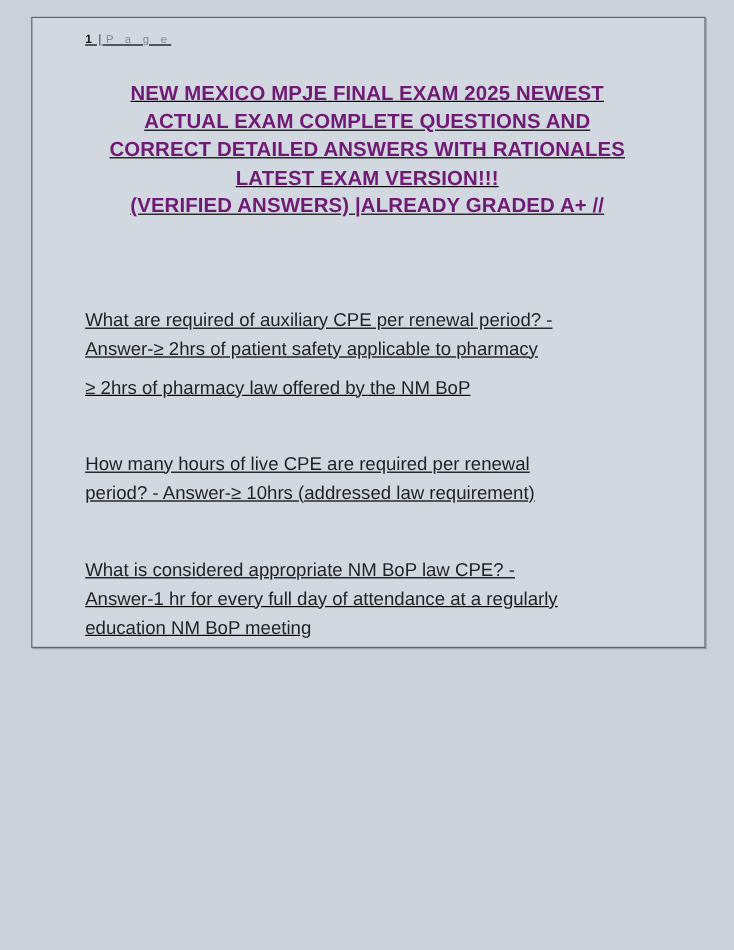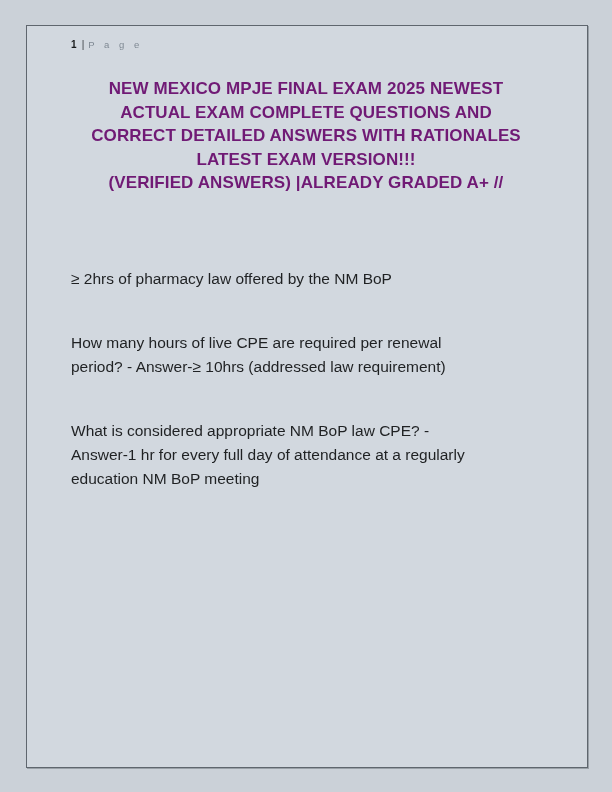--- a/index.html
+++ b/index.html
@@ -5,26 +5,27 @@
   * { margin: 0; padding: 0; box-sizing: border-box; }
   html, body {
     width: 612px; height: 792px;
     background: #cbd1d8;
     font-family: "Liberation Sans", sans-serif;
     overflow: hidden;
     position: relative;
   }
   .page {
     position: absolute;
-    left: 26px; top: 25px;
-    width: 562px; height: 743px;
+    left: 26px; top: 14px;
+    width: 562px; height: 526px;
     background: #d2d8df;
     border: 1px solid #5f666e;
     box-shadow: 1px 1px 0 rgba(95,102,110,0.45);
     padding: 12px 46px 0 44px;
+    text-decoration: underline;
   }
   .page-header {
     font-size: 10px;
     line-height: 14px;
     color: #1c1e20;
     white-space: nowrap;
   }
   .page-header .num {
     font-weight: bold;
     letter-spacing: 1.5px;
@@ -80,20 +81,24 @@
 
   <div class="qa-body">
 
     <div class="qa-group">
       <div class="qa-para">
       </div>
     </div>
 
     <div class="qa-group">
       <div class="qa-para">
+        <div class="qa-line">What are required of auxiliary CPE per renewal period? -</div>
+        <div class="qa-line">Answer-≥ 2hrs of patient safety applicable to pharmacy</div>
+      </div>
+      <div class="qa-para">
         <div class="qa-line">≥ 2hrs of pharmacy law offered by the NM BoP</div>
       </div>
       <div class="qa-para">
       </div>
     </div>
 
     <div class="qa-group">
       <div class="qa-para">
         <div class="qa-line">How many hours of live CPE are required per renewal</div>
         <div class="qa-line">period? - Answer-≥ 10hrs (addressed law requirement)</div>

